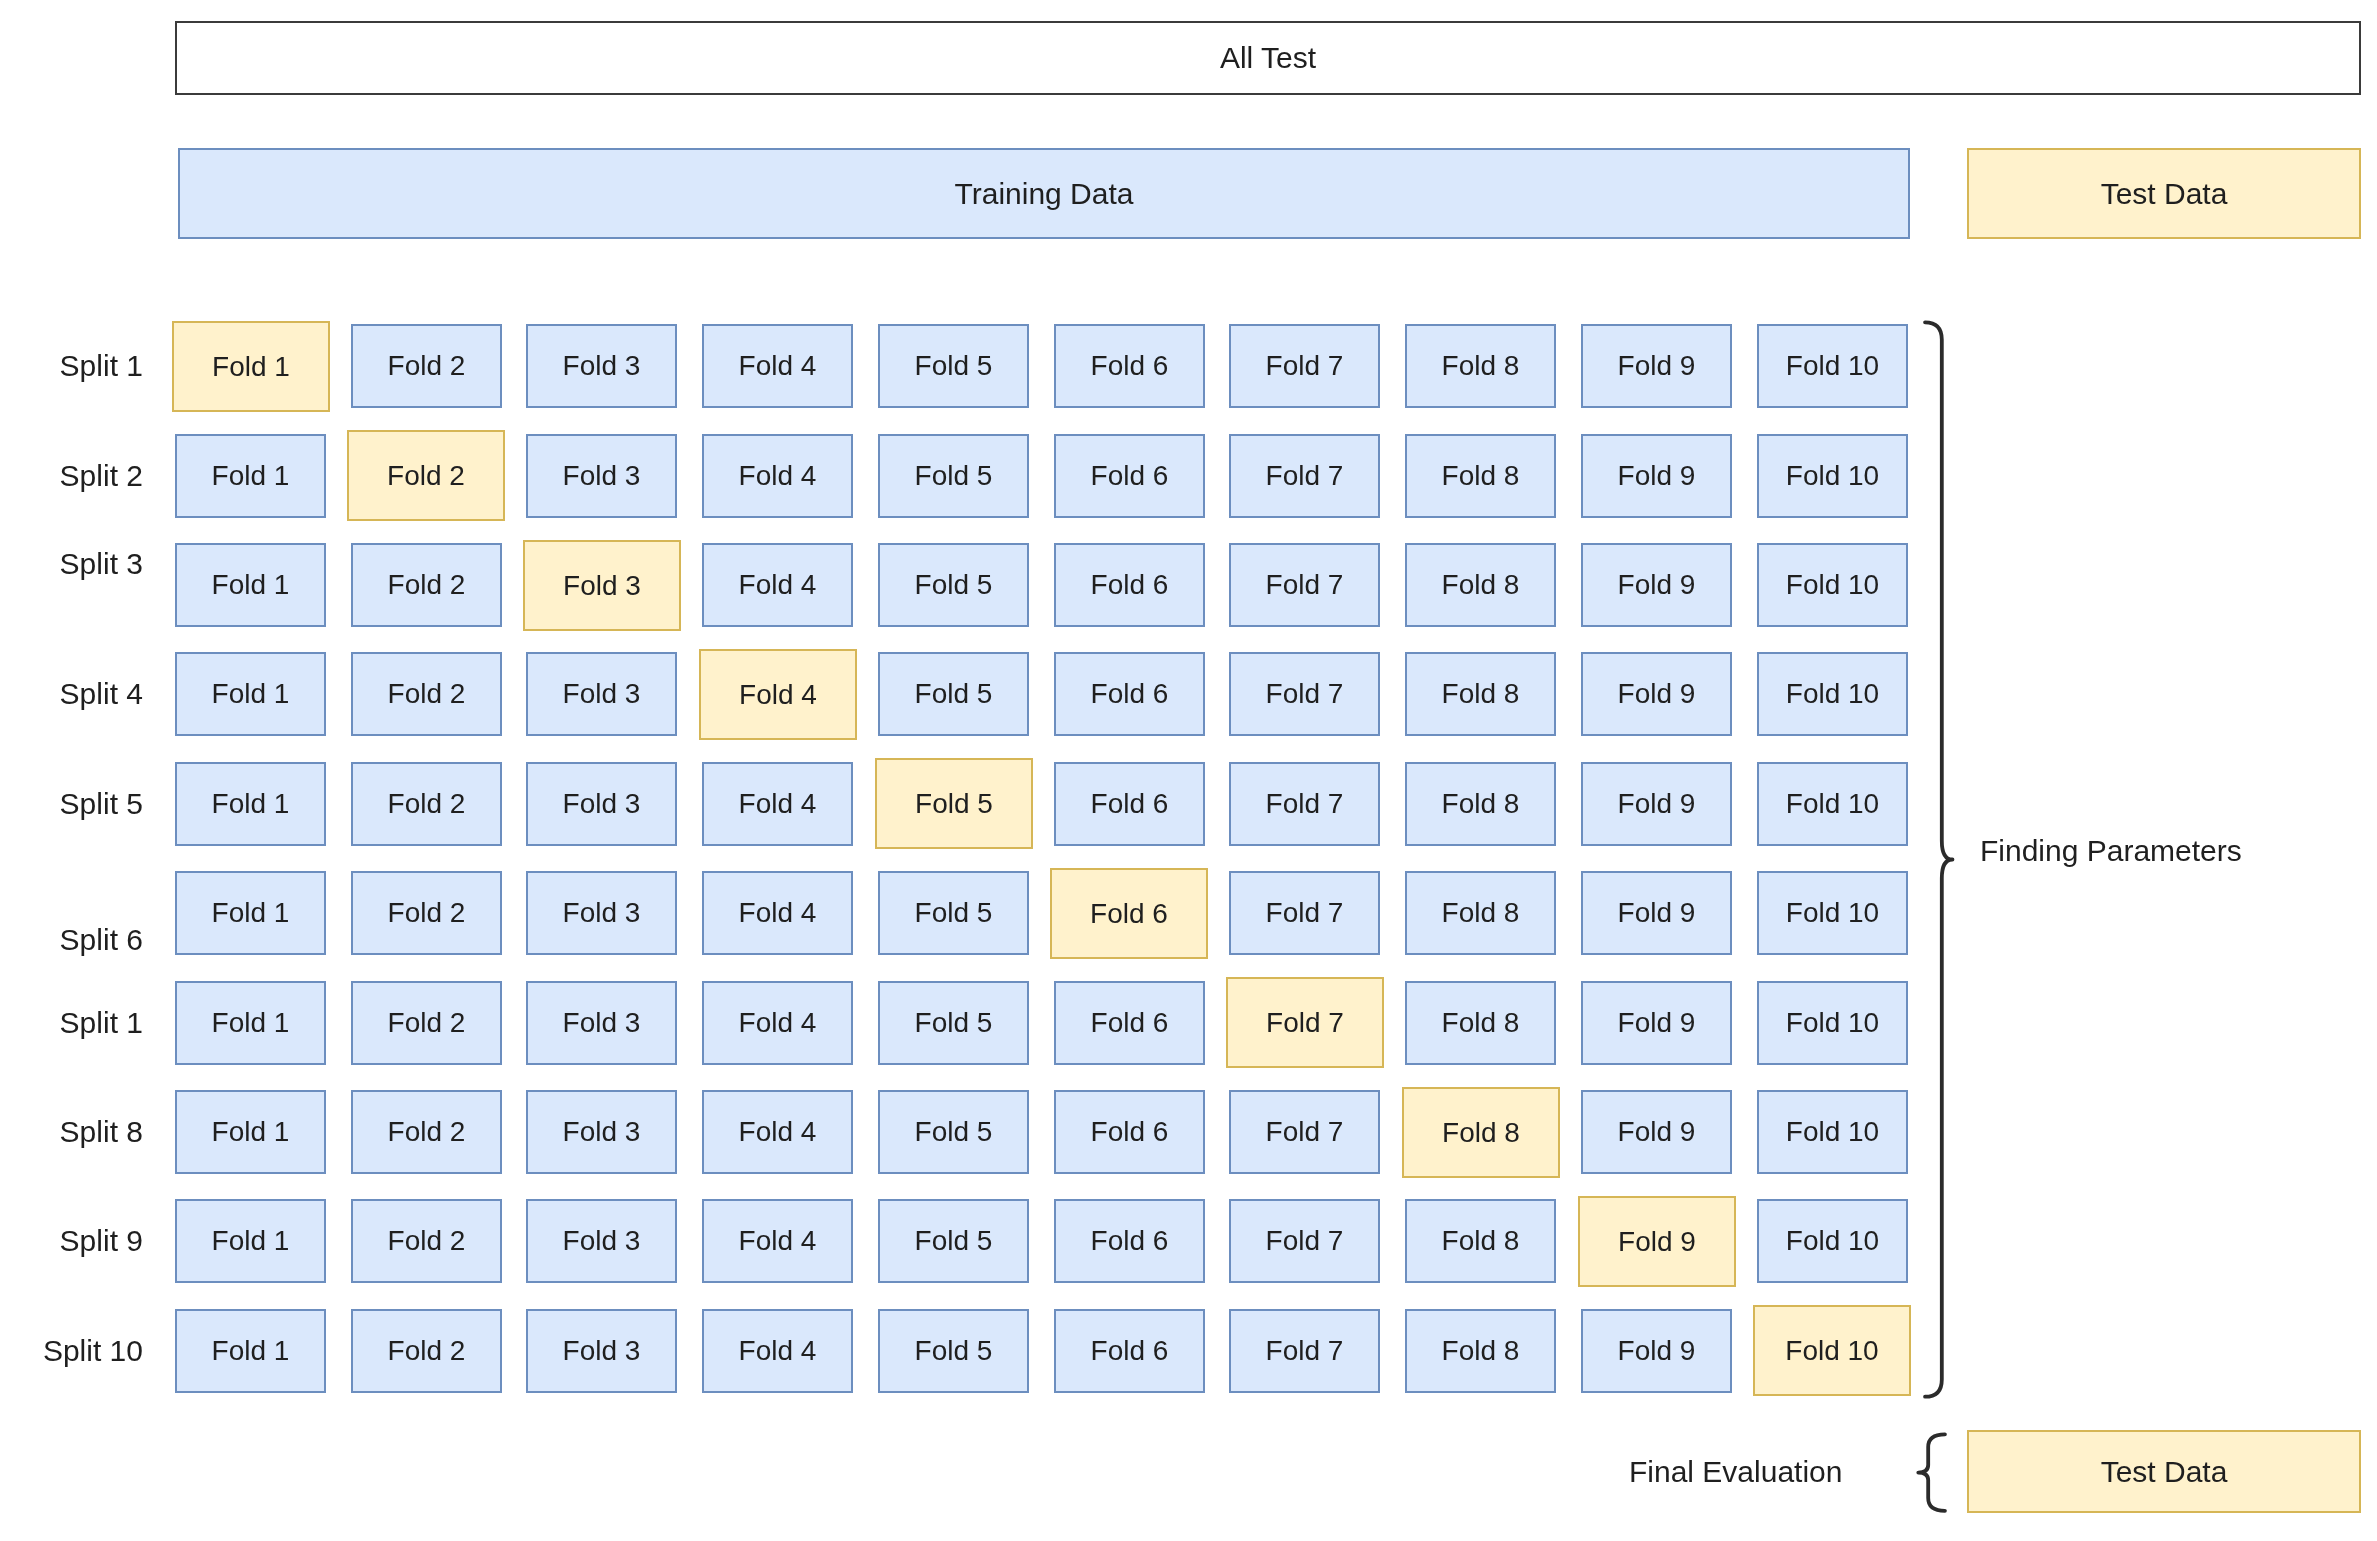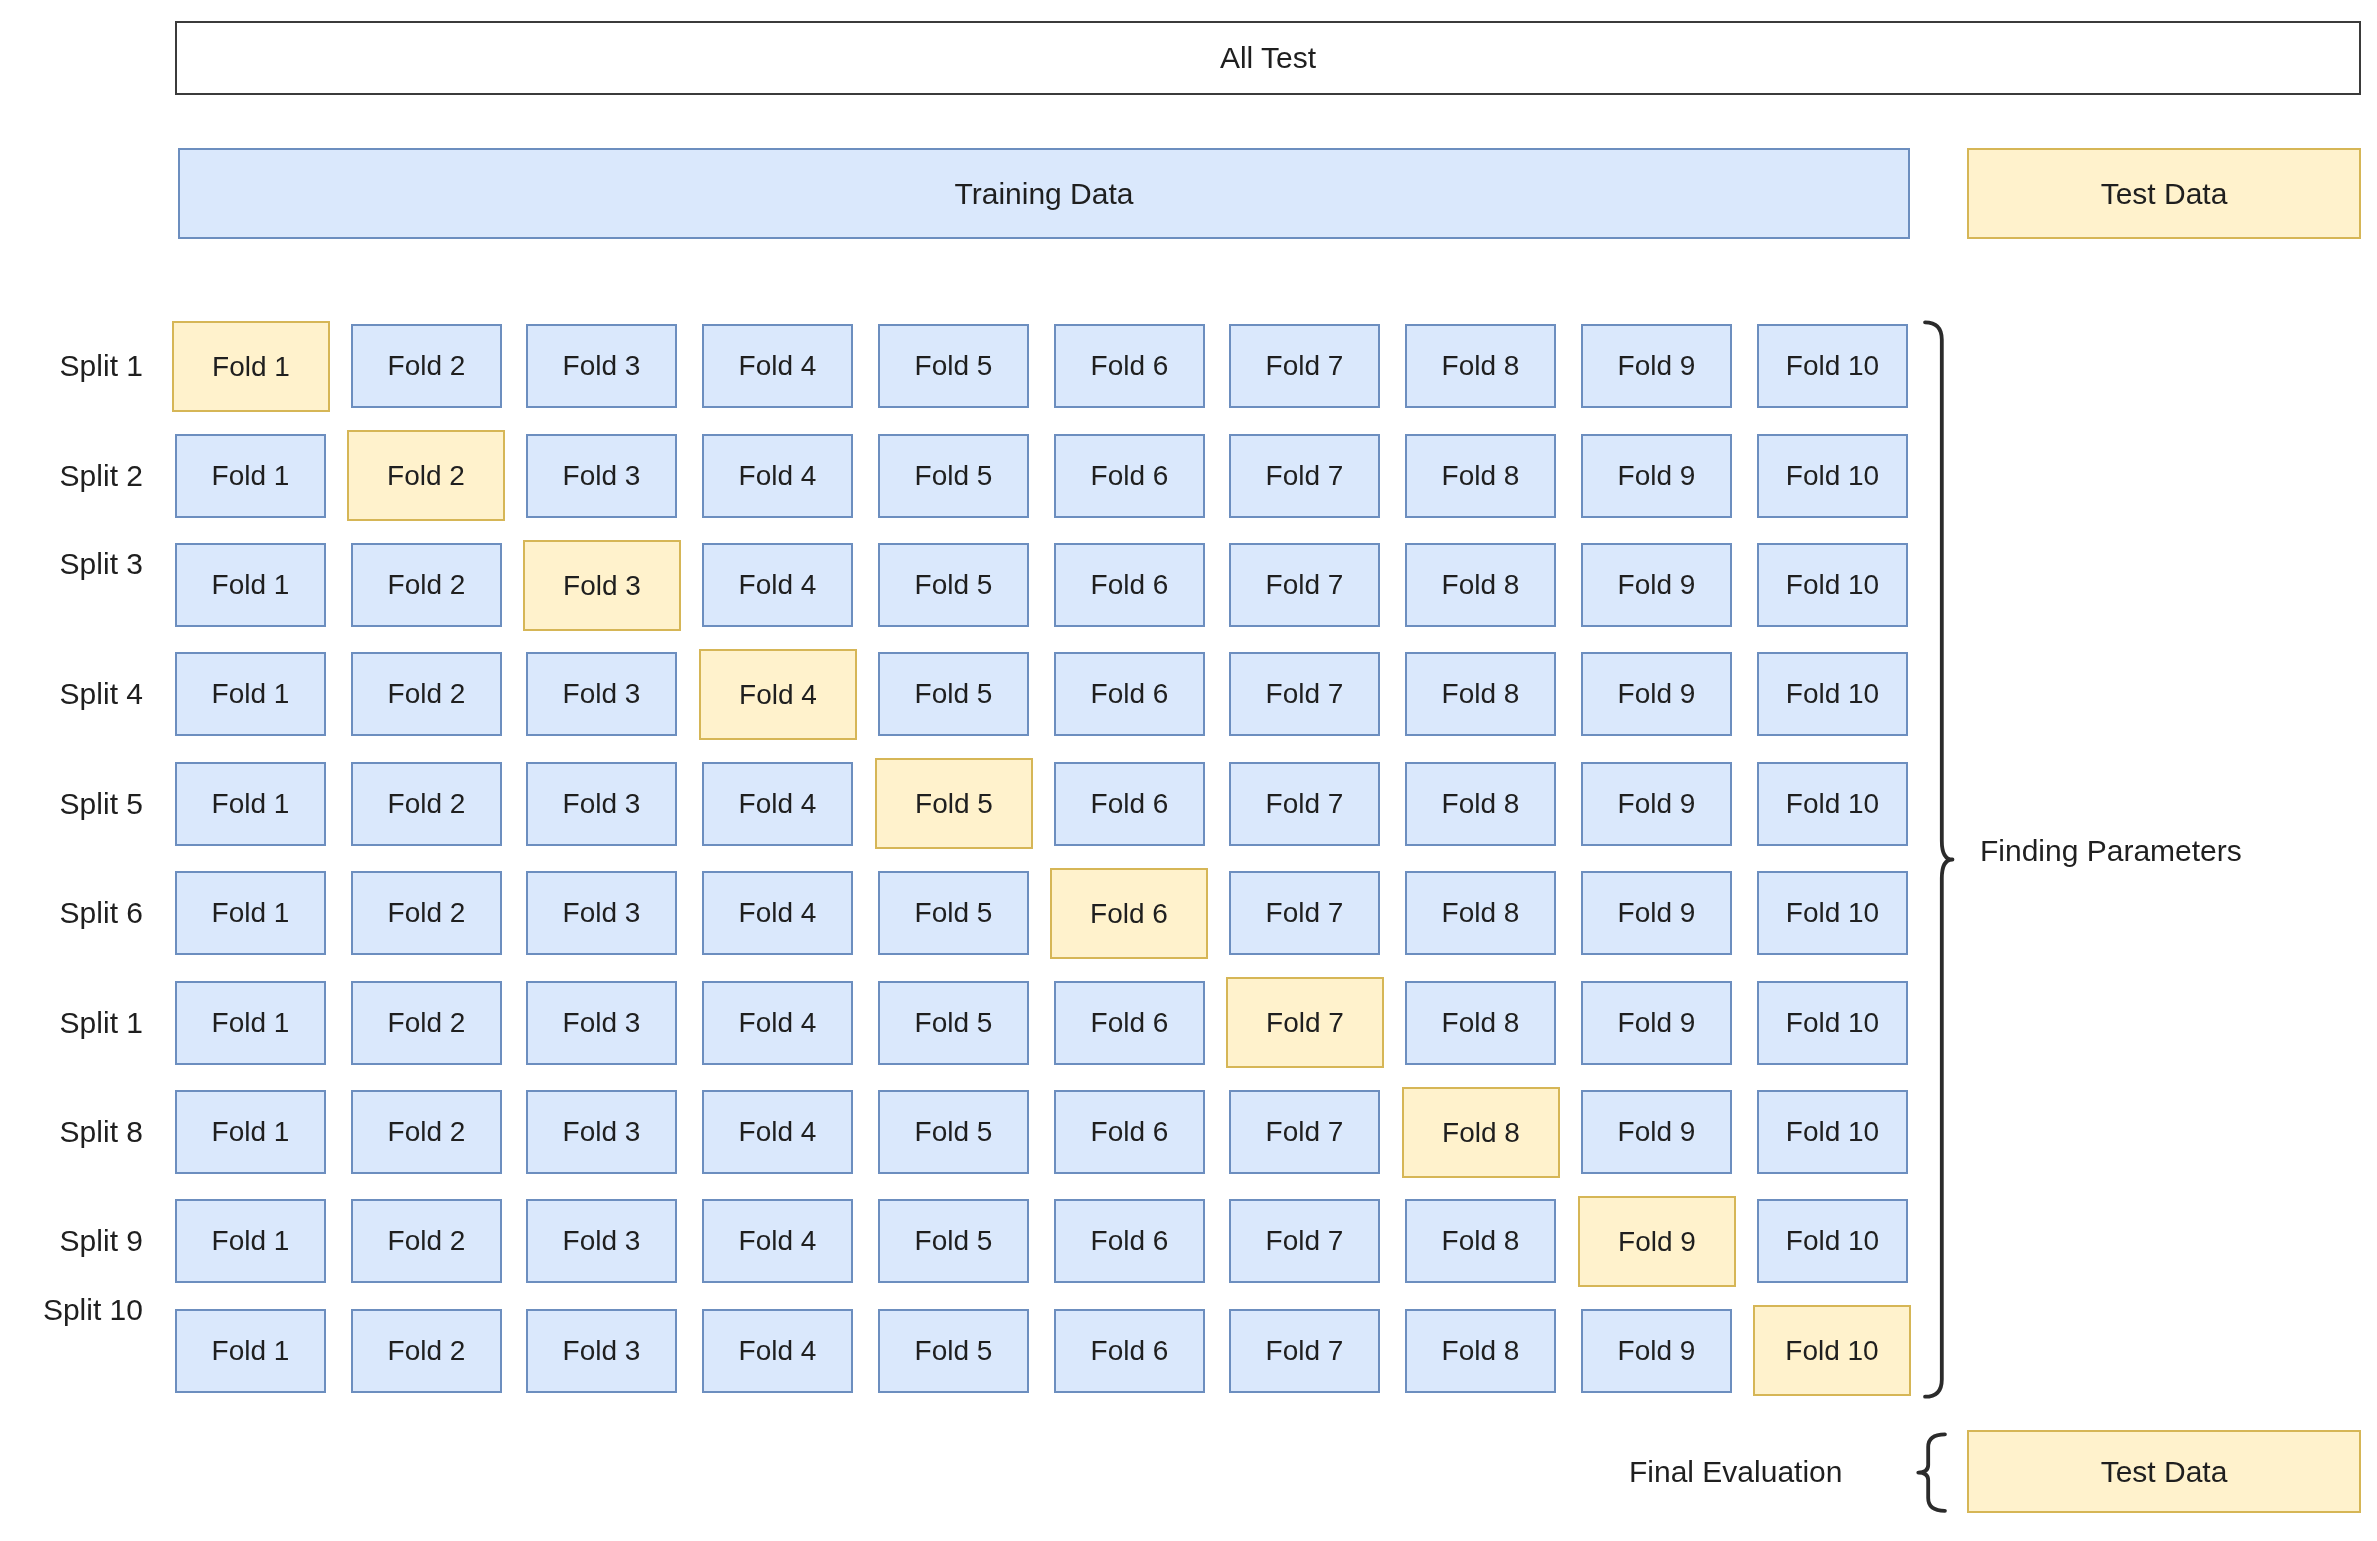--- a/index.html
+++ b/index.html
@@ -269,21 +269,21 @@
       </div>
       <div class="fold-cell" style="left: 1405px; top: 762px; width: 151px; height: 84px; background: rgb(218, 232, 252); border: 2.3px solid rgb(108, 142, 191); box-sizing: border-box;">
         <span>Fold 8</span>
       </div>
       <div class="fold-cell" style="left: 1581px; top: 762px; width: 151px; height: 84px; background: rgb(218, 232, 252); border: 2.3px solid rgb(108, 142, 191); box-sizing: border-box;">
         <span>Fold 9</span>
       </div>
       <div class="fold-cell" style="left: 1757px; top: 762px; width: 151px; height: 84px; background: rgb(218, 232, 252); border: 2.3px solid rgb(108, 142, 191); box-sizing: border-box;">
         <span>Fold 10</span>
       </div>
-      <div class="split-label" style="top: 871px; height: 84px;">
+      <div class="split-label" style="top: 871px; height: 84px; align-items: flex-end;">
         <span>Split 6</span>
       </div>
       <div class="fold-cell" style="left: 175px; top: 871px; width: 151px; height: 84px; background: rgb(218, 232, 252); border: 2.3px solid rgb(108, 142, 191); box-sizing: border-box;">
         <span>Fold 1</span>
       </div>
       <div class="fold-cell" style="left: 351px; top: 871px; width: 151px; height: 84px; background: rgb(218, 232, 252); border: 2.3px solid rgb(108, 142, 191); box-sizing: border-box;">
         <span>Fold 2</span>
       </div>
       <div class="fold-cell" style="left: 526px; top: 871px; width: 151px; height: 84px; background: rgb(218, 232, 252); border: 2.3px solid rgb(108, 142, 191); box-sizing: border-box;">
         <span>Fold 3</span>
@@ -401,21 +401,21 @@
       </div>
       <div class="fold-cell" style="left: 1405px; top: 1199px; width: 151px; height: 84px; background: rgb(218, 232, 252); border: 2.3px solid rgb(108, 142, 191); box-sizing: border-box;">
         <span>Fold 8</span>
       </div>
       <div class="fold-cell" style="left: 1578px; top: 1196px; width: 158px; height: 91px; background: rgb(255, 242, 204); border: 2.3px solid rgb(214, 182, 86); box-sizing: border-box;">
         <span>Fold 9</span>
       </div>
       <div class="fold-cell" style="left: 1757px; top: 1199px; width: 151px; height: 84px; background: rgb(218, 232, 252); border: 2.3px solid rgb(108, 142, 191); box-sizing: border-box;">
         <span>Fold 10</span>
       </div>
-      <div class="split-label" style="top: 1268px; height: 84px;">
+      <div class="split-label" style="top: 1309px; height: 84px;">
         <span>Split 10</span>
       </div>
       <div class="fold-cell" style="left: 175px; top: 1309px; width: 151px; height: 84px; background: rgb(218, 232, 252); border: 2.3px solid rgb(108, 142, 191); box-sizing: border-box;">
         <span>Fold 1</span>
       </div>
       <div class="fold-cell" style="left: 351px; top: 1309px; width: 151px; height: 84px; background: rgb(218, 232, 252); border: 2.3px solid rgb(108, 142, 191); box-sizing: border-box;">
         <span>Fold 2</span>
       </div>
       <div class="fold-cell" style="left: 526px; top: 1309px; width: 151px; height: 84px; background: rgb(218, 232, 252); border: 2.3px solid rgb(108, 142, 191); box-sizing: border-box;">
         <span>Fold 3</span>

